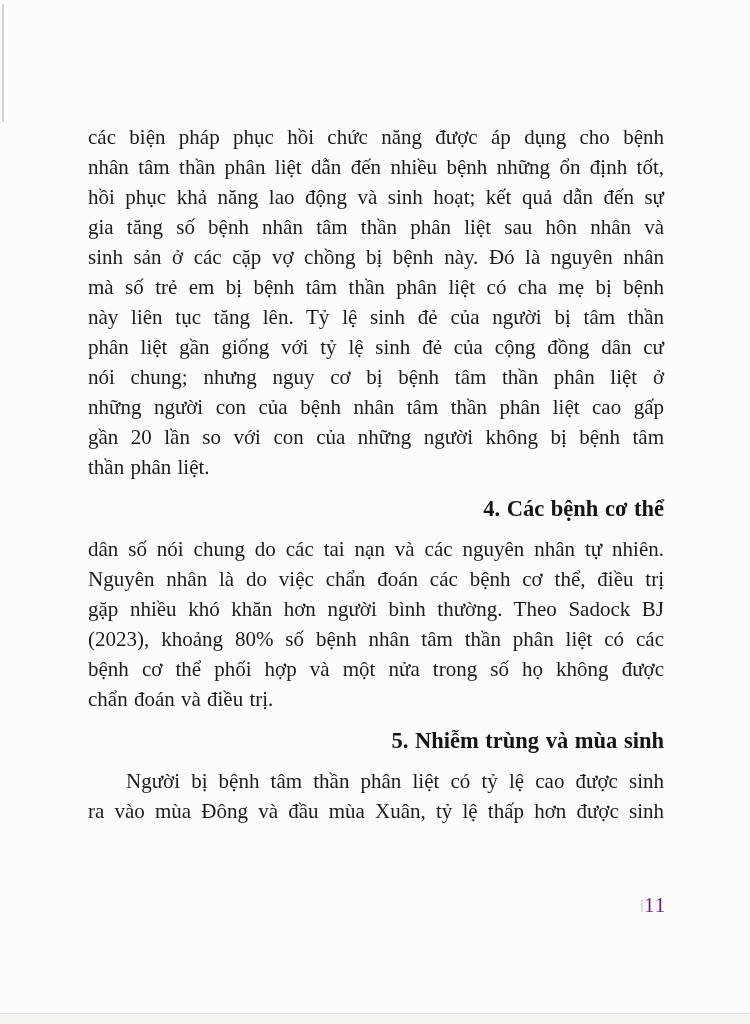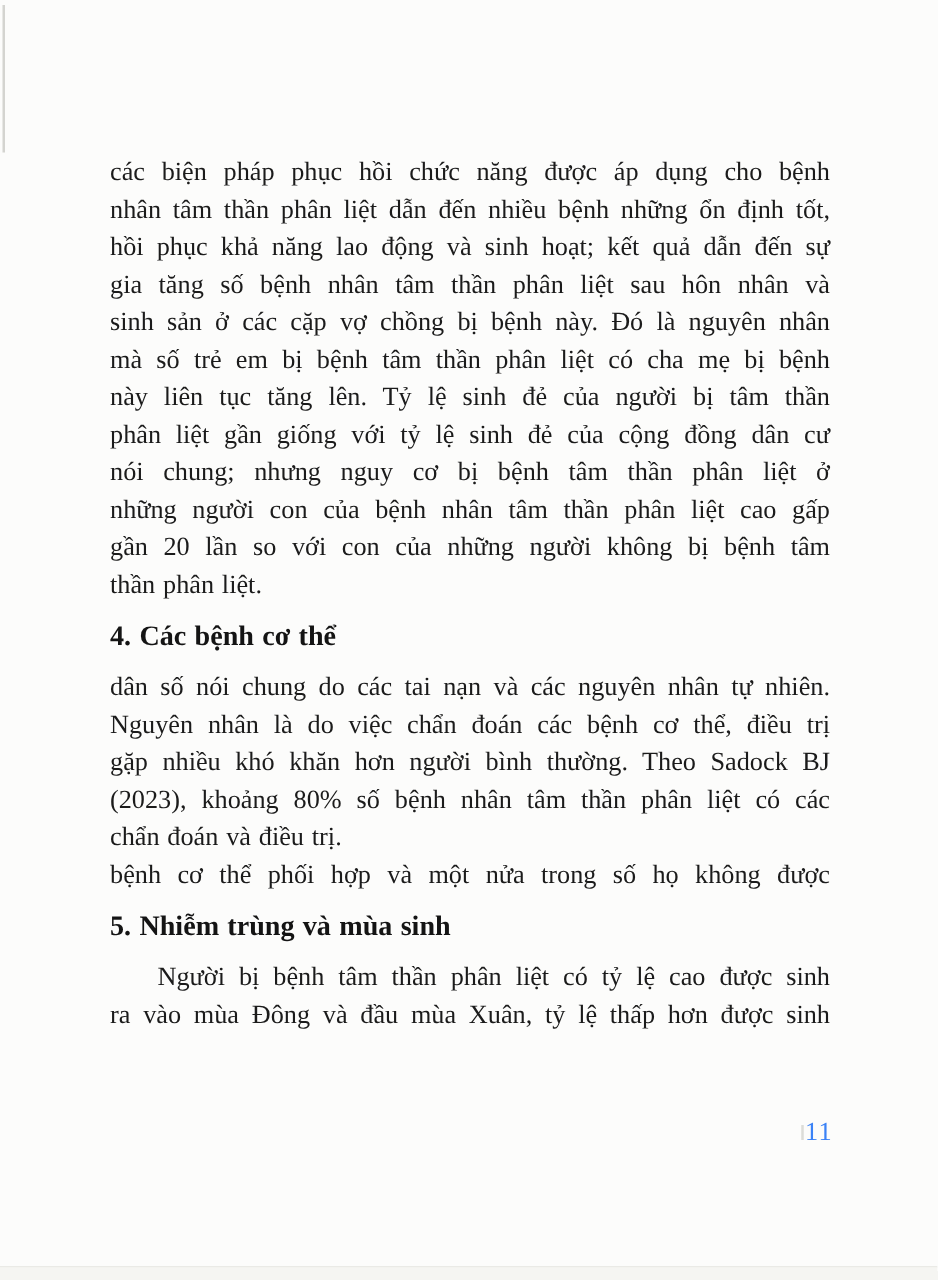--- a/index.html
+++ b/index.html
@@ -81,28 +81,28 @@
   .line-indent {
     text-indent: 38px;
   }
   .heading {
     margin: 12px 0 10px 0;
     padding: 0;
     font-size: 22.5px;
     line-height: 30px;
     font-weight: bold;
     color: #141414;
-    text-align: left;
+    text-align: right;
   }
   .page-number {
     position: absolute;
     left: 644px;
     top: 893px;
     font-size: 21px;
-    color: #3b82f6;
+    color: #701a75;
     letter-spacing: 1px;
   }
 </style>
 </head>
 <body>
 
 <div class="page">
   <div class="artifact-topleft-line"></div>
 
   <main class="text-block" id="text-block">
@@ -119,22 +119,22 @@
         <div class="line">những người con của bệnh nhân tâm thần phân liệt cao gấp</div>
         <div class="line">gần 20 lần so với con của những người không bị bệnh tâm</div>
         <div class="line line-last">thần phân liệt.</div>
       </div>
       <h2 class="heading">4. Các bệnh cơ thể</h2>
       <div class="paragraph">
         <div class="line">dân số nói chung do các tai nạn và các nguyên nhân tự nhiên.</div>
         <div class="line">Nguyên nhân là do việc chẩn đoán các bệnh cơ thể, điều trị</div>
         <div class="line">gặp nhiều khó khăn hơn người bình thường. Theo Sadock BJ</div>
         <div class="line">(2023), khoảng 80% số bệnh nhân tâm thần phân liệt có các</div>
+        <div class="line">bệnh cơ thể phối hợp và một nửa trong số họ không được</div>
         <div class="line line-last">chẩn đoán và điều trị.</div>
-        <div class="line">bệnh cơ thể phối hợp và một nửa trong số họ không được</div>
       </div>
       <h2 class="heading">5. Nhiễm trùng và mùa sinh</h2>
       <div class="paragraph">
         <div class="line line-indent">Người bị bệnh tâm thần phân liệt có tỷ lệ cao được sinh</div>
         <div class="line">ra vào mùa Đông và đầu mùa Xuân, tỷ lệ thấp hơn được sinh</div>
       </div>
     </main>
 
   <div class="page-number">11</div>
 

